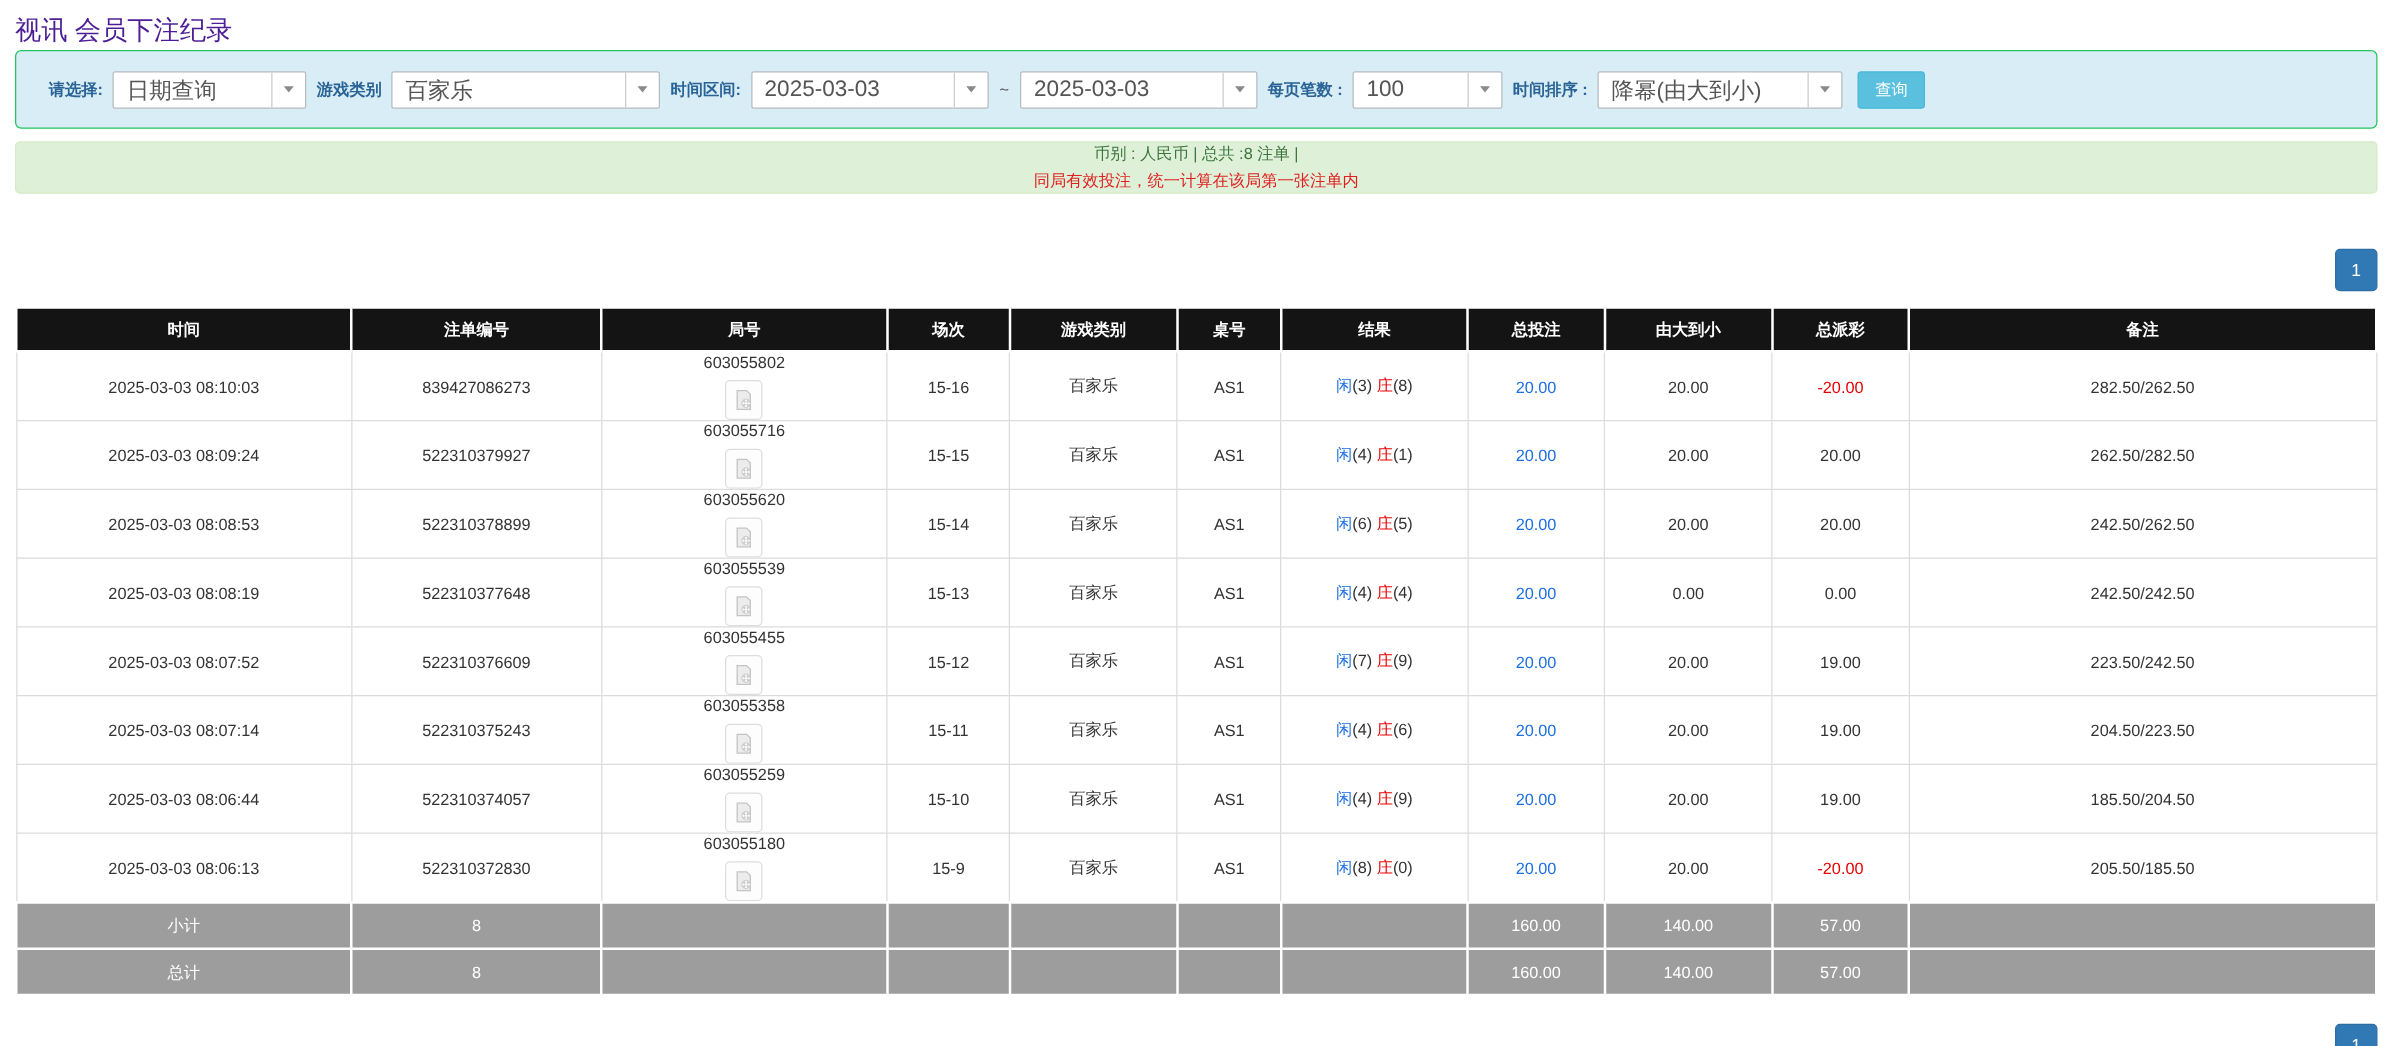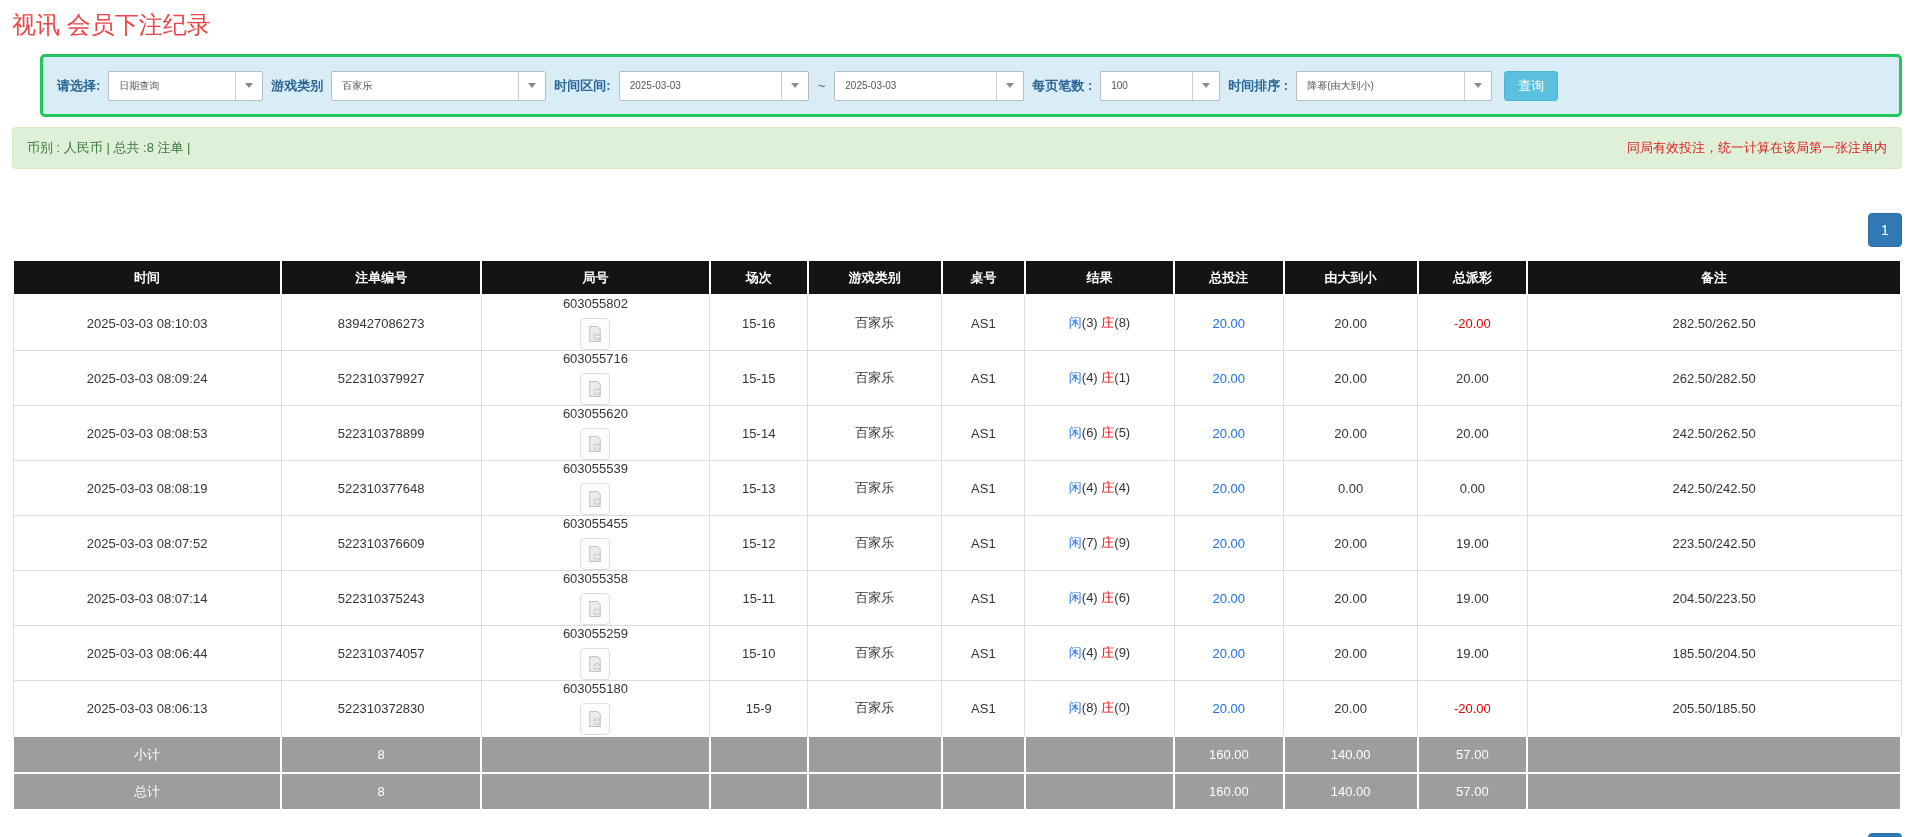--- a/index.html
+++ b/index.html
@@ -2,48 +2,48 @@
 <html style="--filter-bg: #d9edf7; --filter-label: #2a6496; --search-button: #5bc0de; --summary-bg: #dff0d8; --summary-text: #3c763d; --summary-warning: #e02020; --header-bg: #141414; --footer-bg: #9d9d9d; --pagination-active: #3179b5; --bet-blue: #1e6fe0; --loss-red: #e60000; --player-blue: #1e6fe0; --banker-red: #e60000;"><head>
 <meta charset="utf-8">
 <style>
   * { box-sizing: border-box; }
   html,body { margin:0; padding:0; }
   body {
     width:1914px; height:837px; overflow:hidden; background:#fff;
     font-family:"Liberation Sans","DejaVu Sans",sans-serif; color:#333;
   }
   .page { padding:0 12px; }
-  .title { font-size:24px; line-height:26px; color:#ef4444; margin:12px 0 16px; font-weight:400; }
+  .title { font-size:21px; line-height:26px; color:#4c1d95; margin:12px 0 2px; font-weight:400; }
 
   
   .filter-bar {
-    background:var(--filter-bg,#d9edf7); border:3px solid #22c55e; border-radius:5px;
-    height:63px; display:flex; align-items:center; padding:0 14px; gap:8px;margin-left:28px;
+    background:var(--filter-bg,#d9edf7); border:1px solid #22c55e; border-radius:5px;
+    height:63px; display:flex; align-items:center; padding:0 26px; gap:8px;
   }
   .flabel { color:var(--filter-label,#2a6496); font-weight:bold; font-size:13px; white-space:nowrap; }
   .tilde { color:#555; font-size:13px; margin:0 1px; }
   .select {
     background:#fff; border:1px solid #b6bcc1; height:30px; display:inline-flex;
-    align-items:center; font-size:10px; color:#555; border-radius:2px; cursor:pointer;
+    align-items:center; font-size:18px; color:#555; border-radius:2px; cursor:pointer;
   }
   .select .val { padding:0 10px; flex:1; white-space:nowrap; overflow:hidden; }
   .select .caret-box { width:27px; align-self:stretch; border-left:1px solid #ccc; display:flex; align-items:center; justify-content:center; }
   .caret { width:0; height:0; border-left:4px solid transparent; border-right:4px solid transparent; border-top:5px solid #8a8a8a; }
   .w-query { width:155px; } .w-game { width:215px; } .w-date { width:190px; }
   .w-size { width:120px; } .w-sort { width:196px; }
   .btn-search {
     background:var(--search-button,#5bc0de); color:#fff; border:1px solid #46b8da;
     border-radius:3px; height:30px; padding:0 13px; font-size:13px; margin-left:4px; cursor:pointer;
     font-family:inherit;
   }
 
   
   .summary-bar {
     margin-top:10px; background:var(--summary-bg,#dff0d8); border:1px solid #d6e9c6; border-radius:4px;
-    height:42px; display:flex; align-items:center; justify-content:space-between; padding:0 14px; font-size:13px;
+    height:42px; display:flex; align-items:center; justify-content:space-between; padding:0 14px; font-size:13px;flex-direction:column;
   }
   .summary-left { color:var(--summary-text,#3c763d); }
   .summary-right { color:var(--summary-warning,#e02020); }
 
   
   .pagination-row { display:flex; justify-content:flex-end; margin-top:44px; margin-bottom:12px; }
   .pagination-bottom { display:flex; justify-content:flex-end; margin-top:22px; }
   .page-btn {
     min-width:34px; height:34px; background:var(--pagination-active,#3179b5); color:#fff;
     border:1px solid #2e6da4; border-radius:4px; display:flex; align-items:center; justify-content:center;

